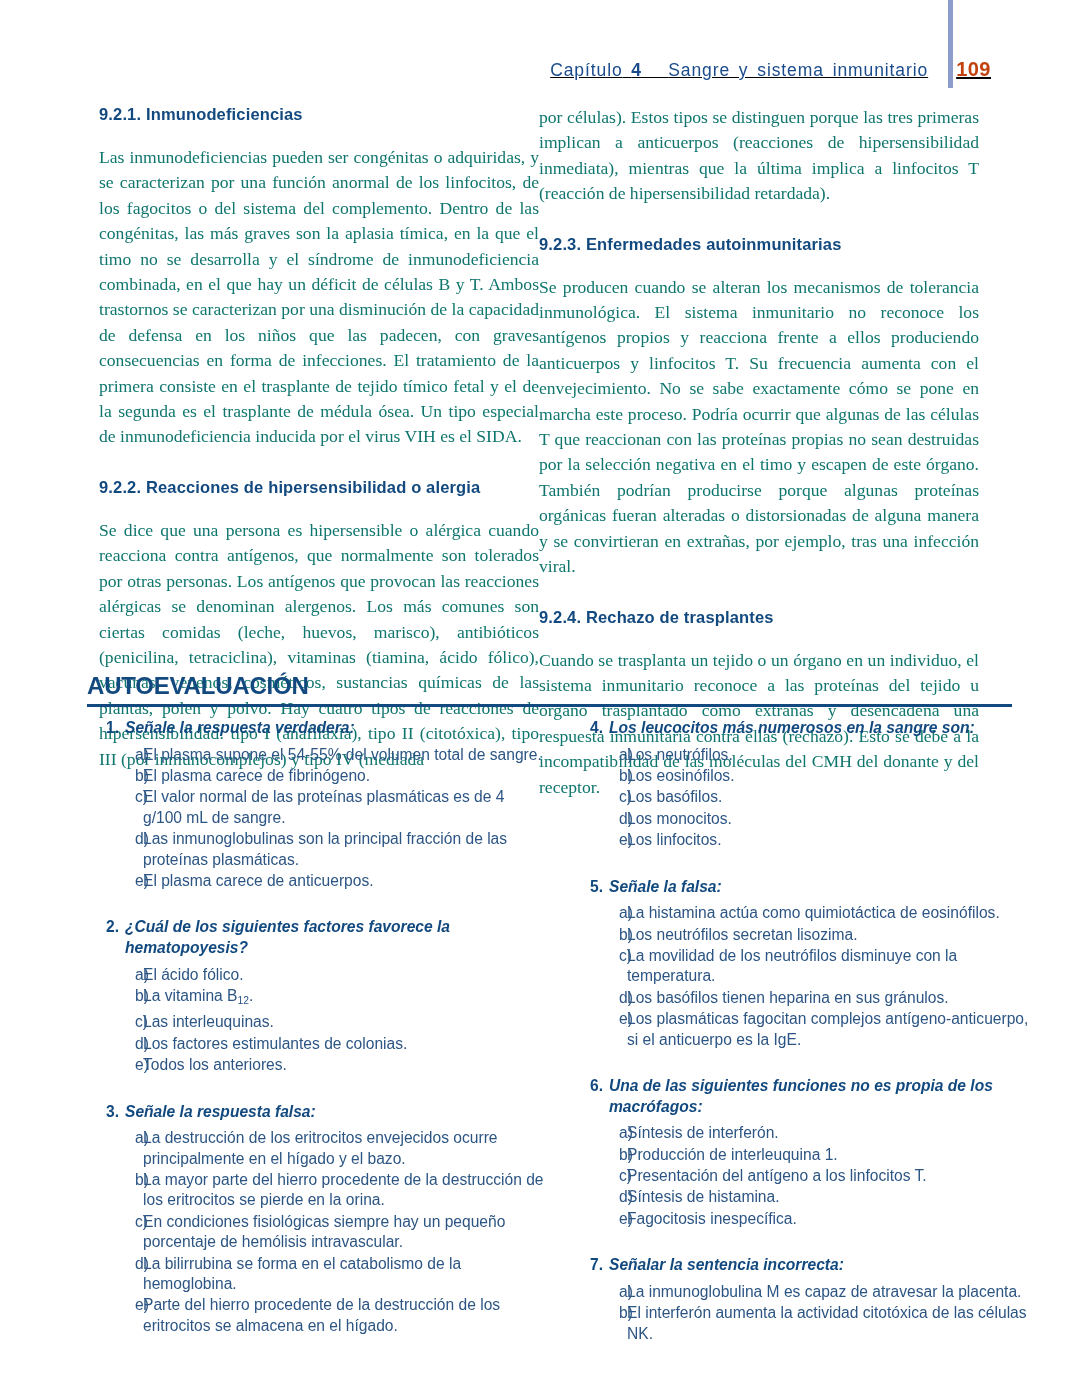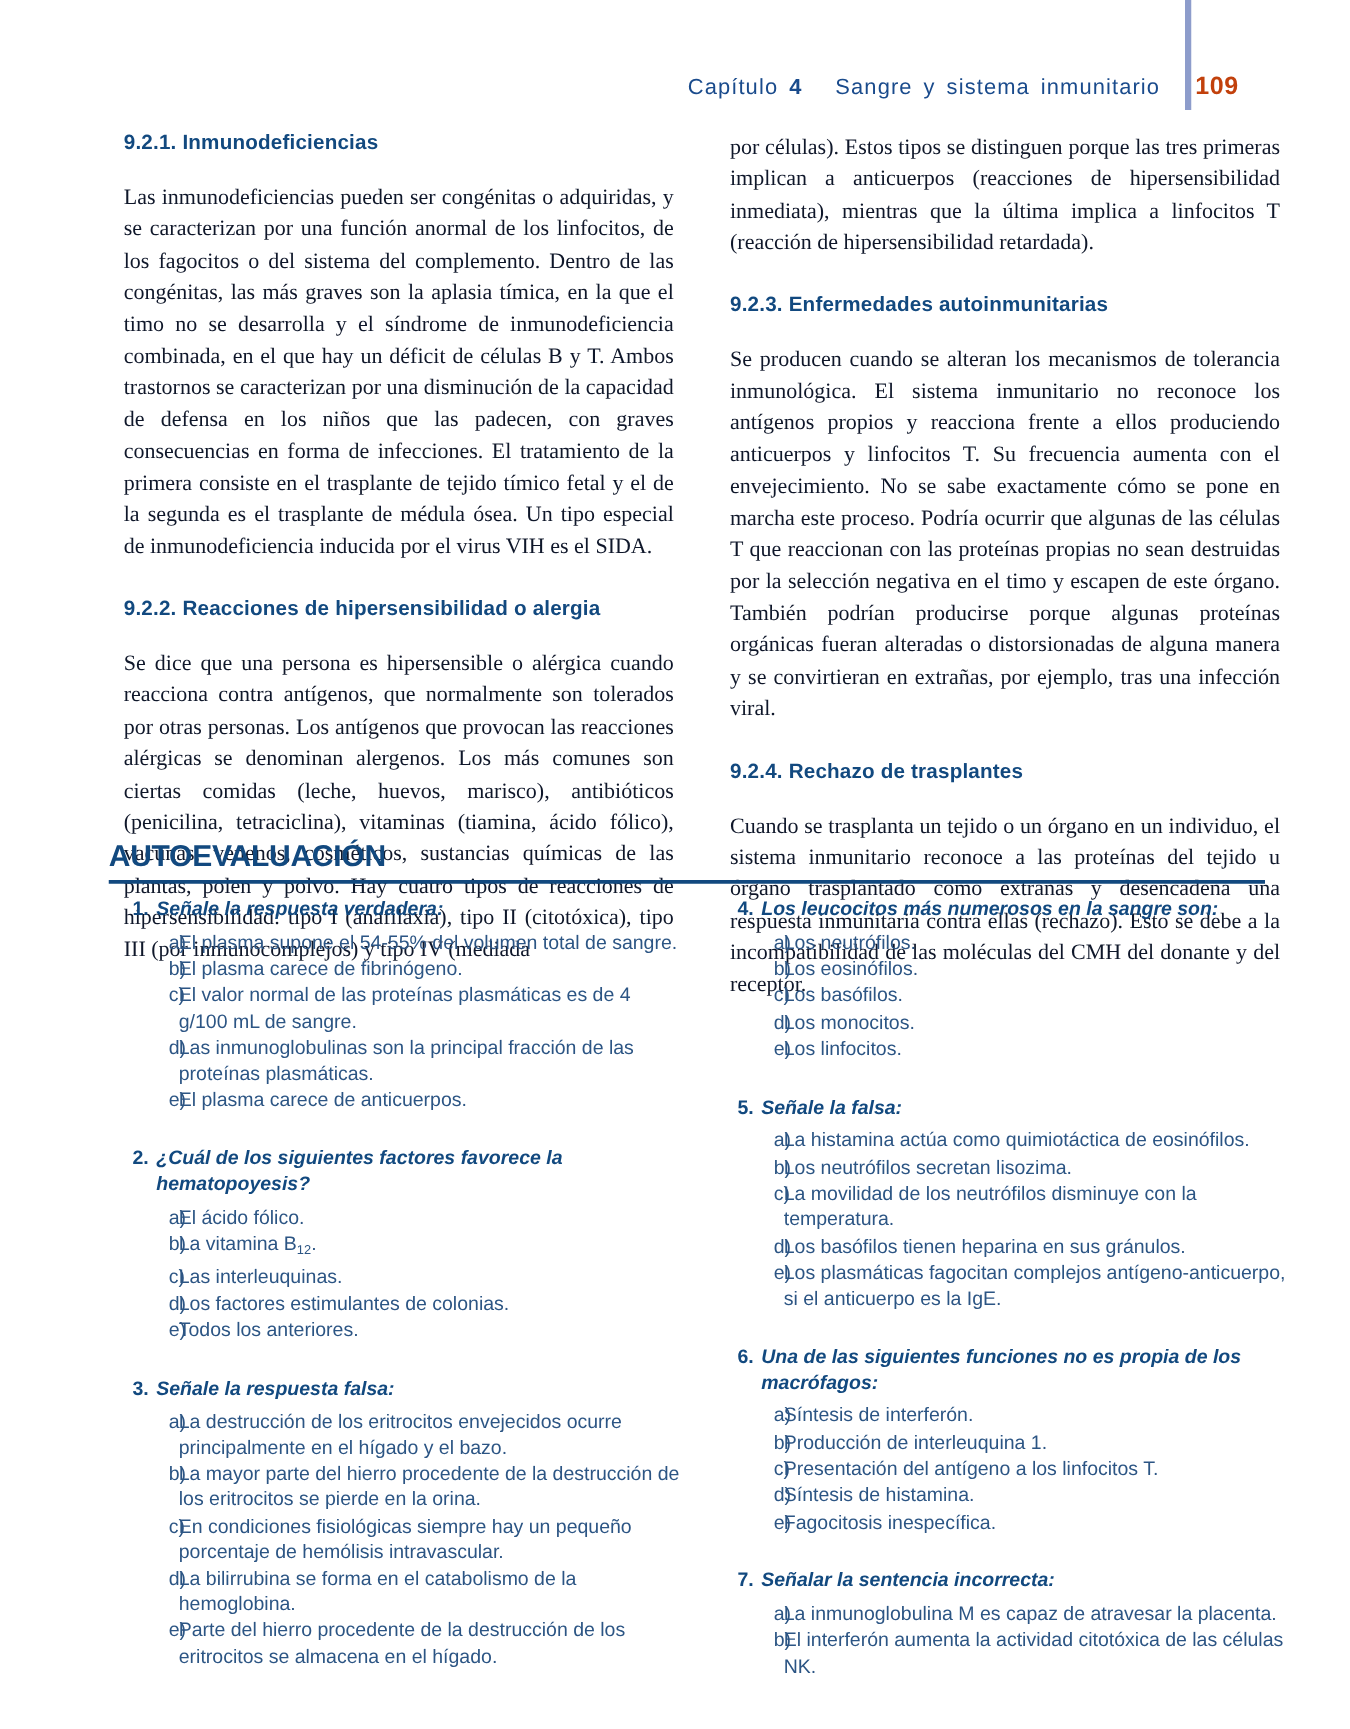--- a/index.html
+++ b/index.html
@@ -20,20 +20,21 @@
   
   .runhead {
     position: absolute;
     top: 58px;
     right: 89px;
     display: flex;
     align-items: baseline;
     justify-content: flex-end;
     gap: 0;
     white-space: nowrap;
+    text-decoration: underline;
   }
   .runhead-text {
     font-family: "Liberation Sans", "DejaVu Sans", sans-serif;
     font-size: 17.5px;
     letter-spacing: 0.9px;
     color: #1a4b8c;
     word-spacing: 3px;
   }
   .runhead-text .chapnum { font-weight: bold; }
   .runhead-folio {
@@ -53,42 +54,41 @@
     background: #8d9ccb;
   }
 
   
   .cols {
     position: absolute;
     top: 105px;
     left: 99px;
     width: 925px;
     display: flex;
-    gap: 45px;
   }
   .col {
     width: 440px;
   }
 
   h3.sub {
     font-family: "Liberation Sans", "DejaVu Sans", sans-serif;
     font-size: 16.5px;
     font-weight: bold;
     color: #12497f;
     margin: 0 0 21px 0;
     letter-spacing: 0.15px;
   }
   .col .sub.spaced { margin-top: 28px; }
 
   p.body {
     margin: 0 0 0 0;
     font-family: "Liberation Serif", "DejaVu Serif", serif;
     font-size: 17.6px;
     line-height: 25.4px;
-    color: #0f172a;
+    color: #0f766e;
     text-align: justify;
     text-justify: inter-word;
     hyphens: manual;
   }
 
   
   .autoeval {
     position: absolute;
     top: 672px;
     left: 87px;

